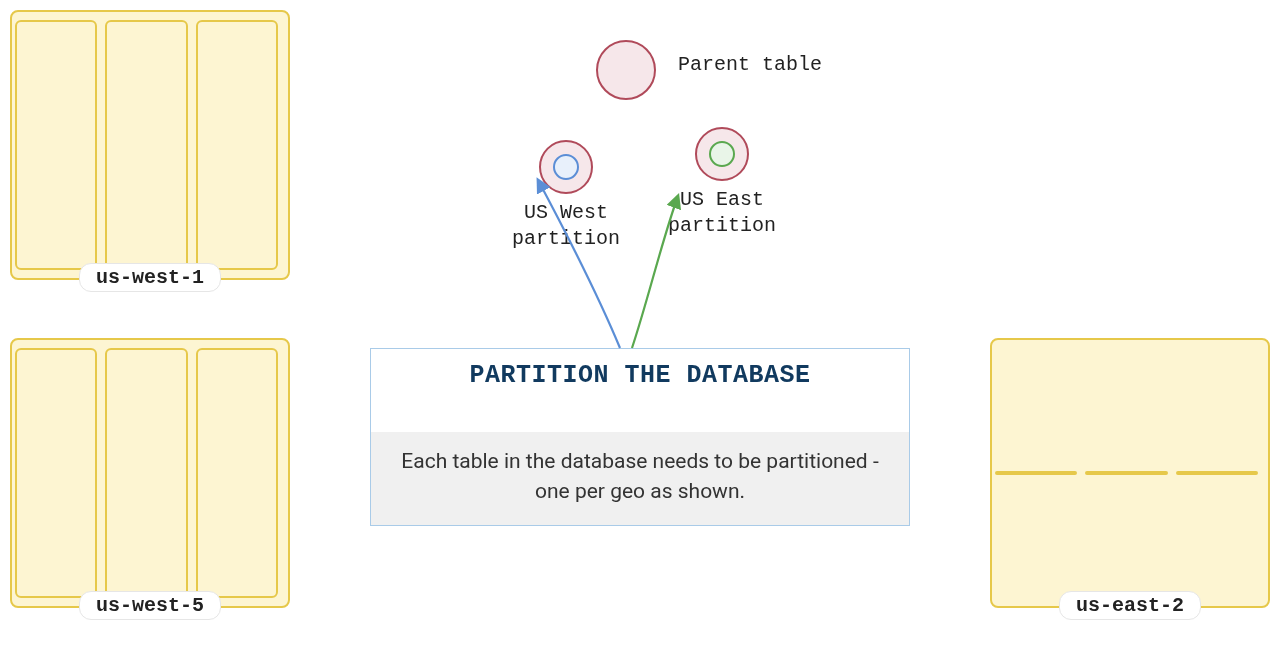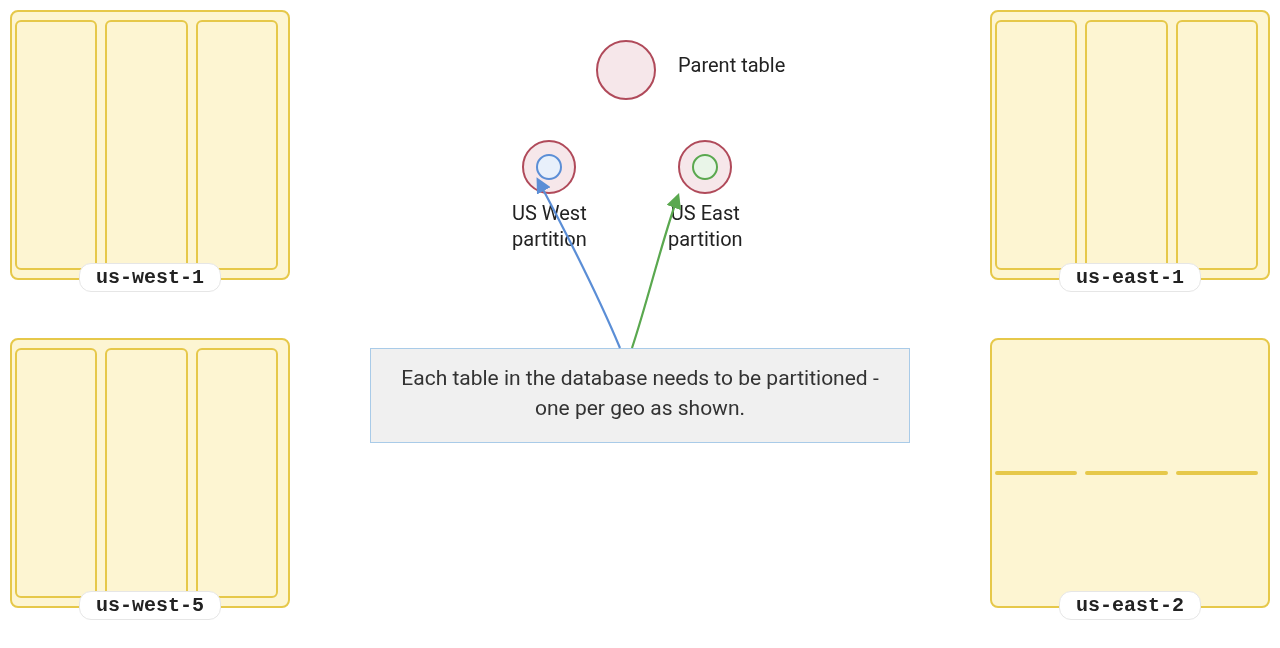--- a/index.html
+++ b/index.html
@@ -63,25 +63,26 @@
     padding: 12px 10px 10px 10px;
     letter-spacing: 0.5px;
   }
   .infobox .body {
     background: #f0f0f0;
     color: #333;
     font-size: 21px;
     line-height: 1.45;
     text-align: center;
     padding: 14px 28px 18px 28px;
+    margin-top: 32px;
   }
 
   
   .circle-wrap { position: absolute; text-align: center; }
-  .circle-wrap .lbl { font-size: 20px; color: #222; line-height: 1.3; white-space: nowrap; }
+  .circle-wrap .lbl { font-size: 20px; color: #222; line-height: 1.3; white-space: nowrap; font-family: Liberation Mono, monospace; }
 
   .outer-ring {
     width: 54px; height: 54px; border-radius: 50%;
     border: 2px solid #b04a5a;
     background: #f6e7ea;
     display: flex; align-items: center; justify-content: center;
     margin: 0 auto 6px auto;
   }
   .inner-dot {
     width: 26px; height: 26px; border-radius: 50%;
@@ -104,26 +105,20 @@
 
 <div class="canvas">
 
   <div class="region tl">
     <div class="col"></div>
     <div class="col"></div>
     <div class="col"></div>
     <div class="region-label">us-west-1</div>
   </div>
 
-  <div class="region tr">
-    <div class="col"></div>
-    <div class="col"></div>
-    <div class="col"></div>
-    <div class="region-label">us-east-1</div>
-  </div>
 
   <div class="region bl">
     <div class="col"></div>
     <div class="col"></div>
     <div class="col"></div>
     <div class="region-label">us-west-5</div>
   </div>
 
   <div class="region br">
     <div class="col"></div>
@@ -140,29 +135,30 @@
   </div>
 
   <div class="circle-wrap" style="left:478px; top:140px;margin-left:34px;">
     <div class="outer-ring">
       <div class="inner-dot inner-blue"></div>
     </div>
     <div class="lbl" style="white-space:pre;">US West
 partition</div>
   </div>
 
-  <div class="circle-wrap" style="left:668px; top:140px;">
+  <div class="circle-wrap" style="left:668px; top:127px;">
     <div class="outer-ring">
       <div class="inner-dot inner-green"></div>
     </div>
     <div class="lbl" style="white-space:pre;">US East
 partition</div>
   </div>
 
   <div class="infobox">
+    <div class="title">PARTITION THE DATABASE</div>
     <div class="body">Each table in the database needs to be partitioned - one per geo as shown.</div>
   </div>
 
   <svg class="overlay">
     <defs>
       <marker id="arrow-blue" viewBox="0 0 10 10" refX="8" refY="5" markerWidth="7" markerHeight="7" orient="auto-start-reverse">
         <path d="M 0 0 L 10 5 L 0 10 z" fill="#5b8ed6"></path>
       </marker>
       <marker id="arrow-green" viewBox="0 0 10 10" refX="8" refY="5" markerWidth="7" markerHeight="7" orient="auto-start-reverse">
         <path d="M 0 0 L 10 5 L 0 10 z" fill="#5aa84f"></path>

